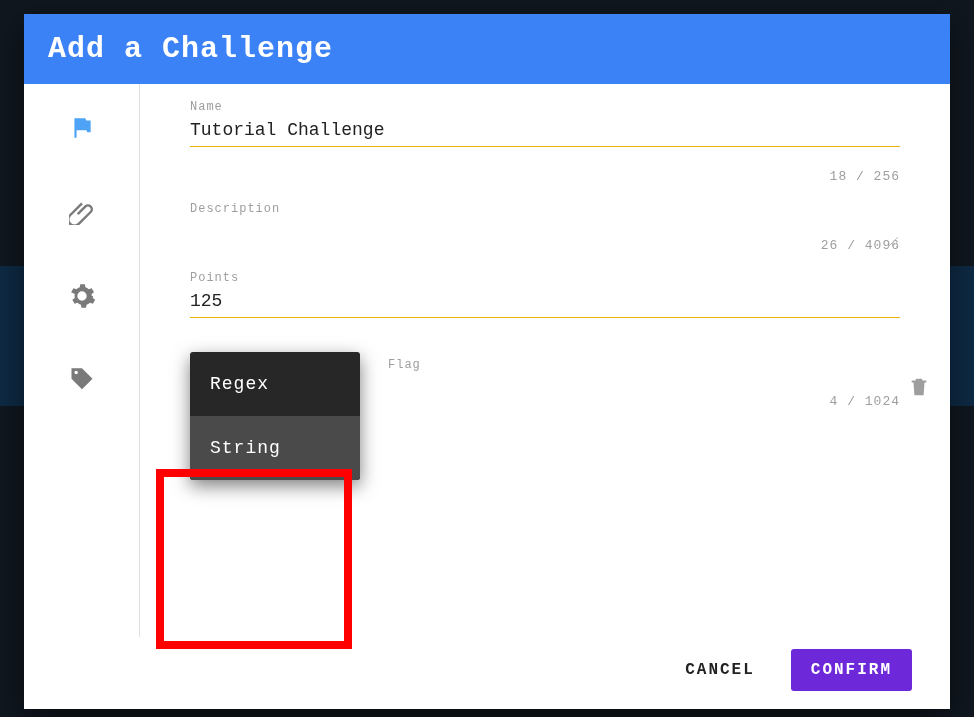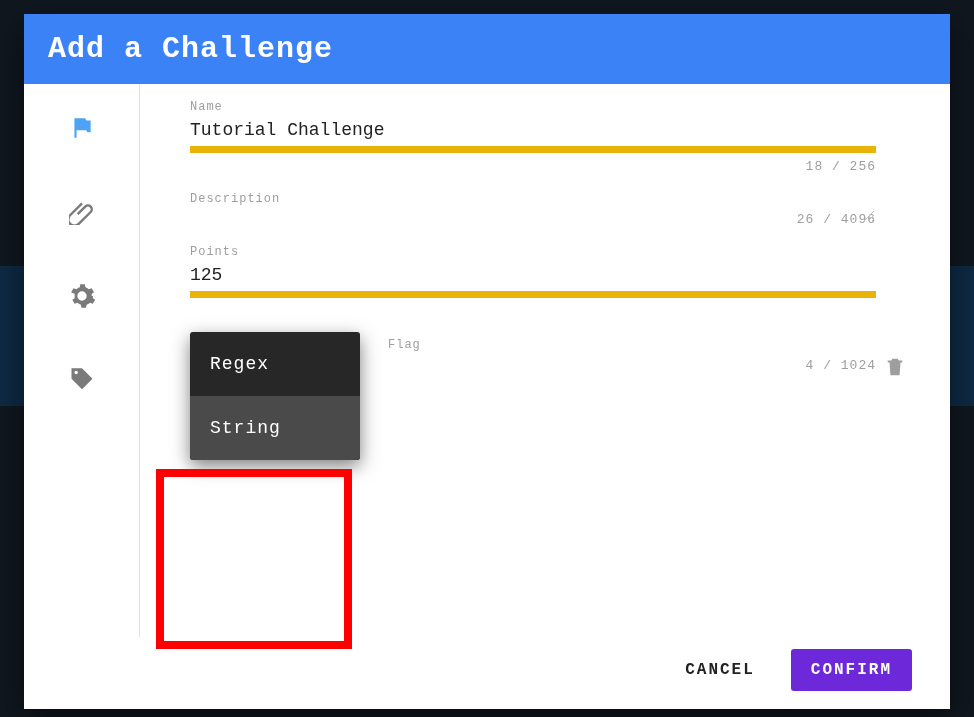--- a/index.html
+++ b/index.html
@@ -46,53 +46,53 @@
       border-right: 1px solid #e0e0e0;
       padding-top: 30px;
       display: flex;
       flex-direction: column;
       align-items: center;
       gap: 56px;
     }
     .side-tab { width: 28px; height: 28px; display:flex;align-items:center;justify-content:center; cursor:pointer;}
     .form-area {
       flex: 1;
-      padding: 16px 74px 0 50px;
+      padding: 16px 50px 0 50px;
       display: flex;
       flex-direction: column;
     }
     .field { position: relative; }
     .field-label {
       font-size: 12px;
       color: #9e9e9e;
       letter-spacing: 1px;
       display:block;
     }
     .field-input, .field-textarea {
       width: 100%;
       border: none;
-      border-bottom: 7px solid #eab308;
+      border-bottom: 1px solid #eab308;
       font-family: "Courier New", monospace;
       font-size: 18px;
       color: #222;
       padding: 6px 0;
       outline: none;
       background: transparent;
     }
     .field-textarea {
       resize: vertical;
       height: 96px;
       line-height: 1.4;
     }
     .counter {
       text-align: right;
       font-size: 13px;
       color: #9e9e9e;
       letter-spacing: 1px;
-      margin-top: 6px;
+      margin-top: 22px;
     }
     .flag-row { display:flex; gap: 28px; margin-top: 40px; position: relative;}
     .flag-type-col { width: 170px; position: relative;}
     .flag-col { flex:1; position: relative;}
     .trash-btn {
       position: absolute;
       right: -30px;
       top: 18px;
       cursor:pointer;
     }

